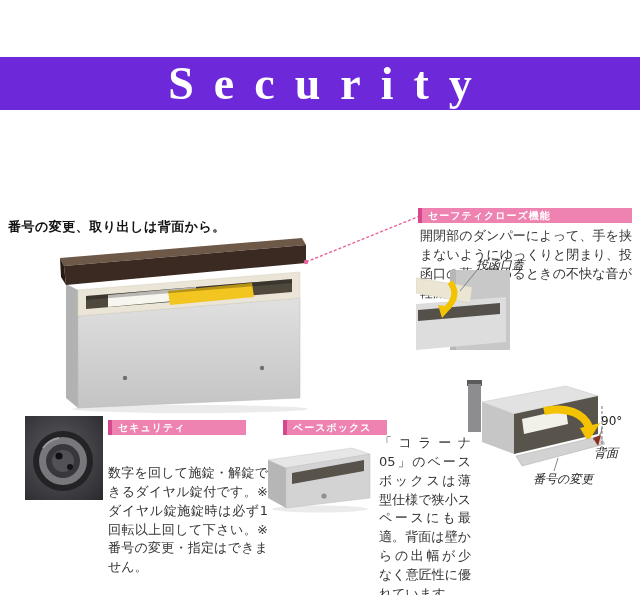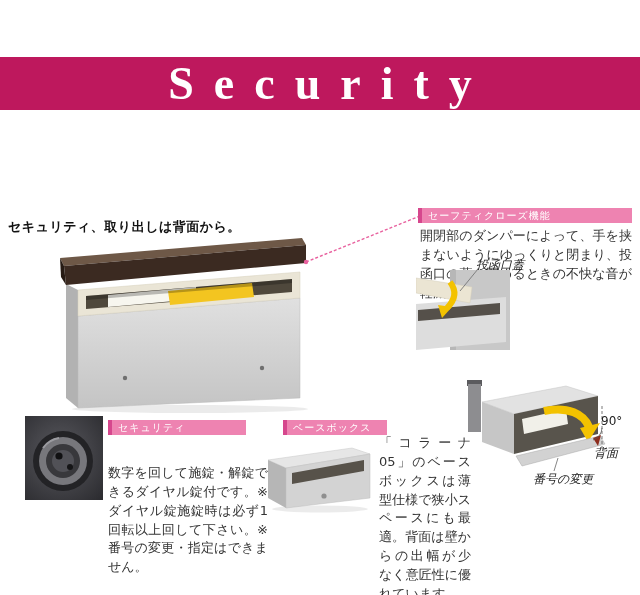--- a/index.html
+++ b/index.html
@@ -1,42 +1,42 @@
 <!DOCTYPE html>
 <html><head>
 <meta charset="utf-8">
 <style>
   html,body{margin:0;padding:0;background:#ffffff;}
   .page{position:relative;width:640px;height:595px;background:#ffffff;overflow:hidden;
         font-family:"DejaVu Sans","Liberation Sans",sans-serif;color:#222;}
-  .banner{position:absolute;left:0;top:57px;width:640px;height:53px;background:#be185d;
+  .banner{position:absolute;left:0;top:57px;width:640px;height:53px;background:#6d28d9;
           display:flex;align-items:center;justify-content:center;}
   .banner-title{color:#ffffff;font-family:"Liberation Serif","DejaVu Serif",serif;
                 font-size:46px;font-weight:bold;letter-spacing:20px;padding-left:20px;line-height:1;}
   .intro{position:absolute;left:8px;top:218px;font-size:13px;font-weight:bold;color:#111;
          letter-spacing:0.5px;}
   .fig{position:absolute;}
   .pink-label{position:absolute;height:15px;display:flex;align-items:stretch;background:#ee83b1;}
   .pink-label .accent{width:4px;background:#d6478d;}
-  .pink-label .lbl{color:#fff;font-size:10px;font-weight:normal;line-height:15px;
+  .pink-label .lbl{color:#fff;font-size:10px;font-weight:bold;line-height:15px;
                    padding:0 8px 12px 6px;letter-spacing:1px;white-space:nowrap;}
   .note{position:absolute;font-size:13px;color:#333;line-height:1.45;text-align:justify;}
   .tag{position:absolute;font-size:12px;color:#222;white-space:nowrap;font-style:italic;}
   .tag-small{position:absolute;font-size:12px;color:#222;white-space:nowrap;}
 </style>
 </head>
 <body>
 
 <div class="page">
 
   <div class="banner">
     <span class="banner-title">Security</span>
   </div>
 
-  <div class="intro">セキュリティ、取り出しは背面から。</div>
+  <div class="intro">番号の変更、取り出しは背面から。</div>
 
   <svg class="fig" style="left:50px;top:228px" width="265" height="185" viewBox="0 0 265 185">
     <defs>
       <linearGradient id="gBody" x1="0" y1="0" x2="0" y2="1">
         <stop offset="0" stop-color="#e0e0e0"></stop>
           <stop offset="1" stop-color="#c4c4c4"></stop>
       </linearGradient>
     </defs>
     <ellipse cx="140" cy="181" rx="118" ry="4" fill="rgba(0,0,0,0.08)"></ellipse>
     <polygon points="16,56 28,62 28,180 16,170" fill="#b2b2b2"></polygon>

